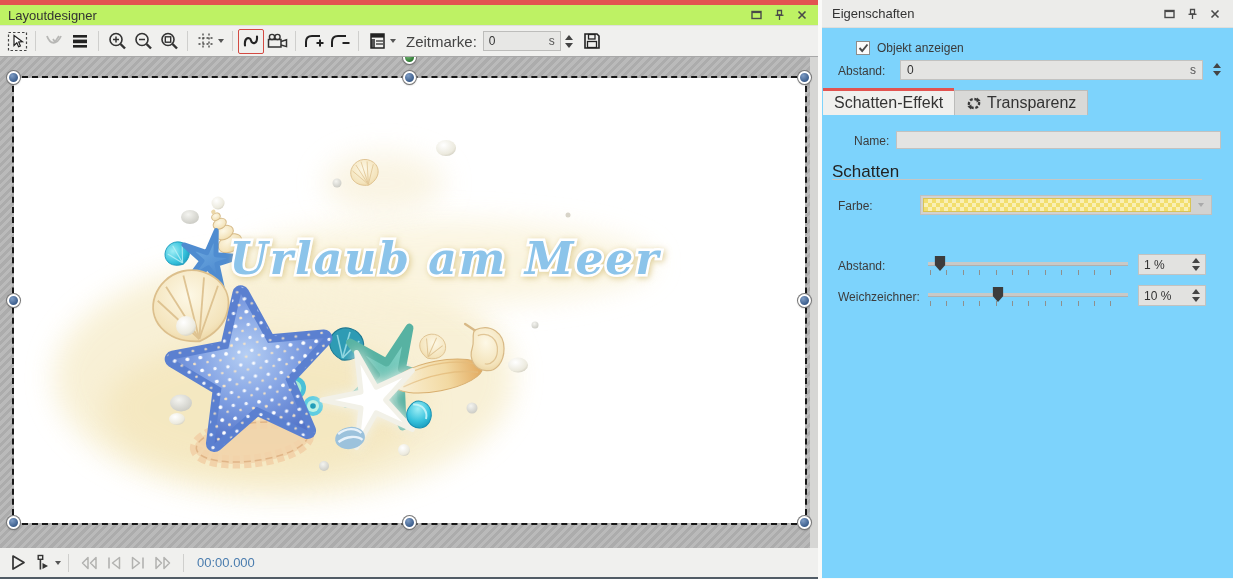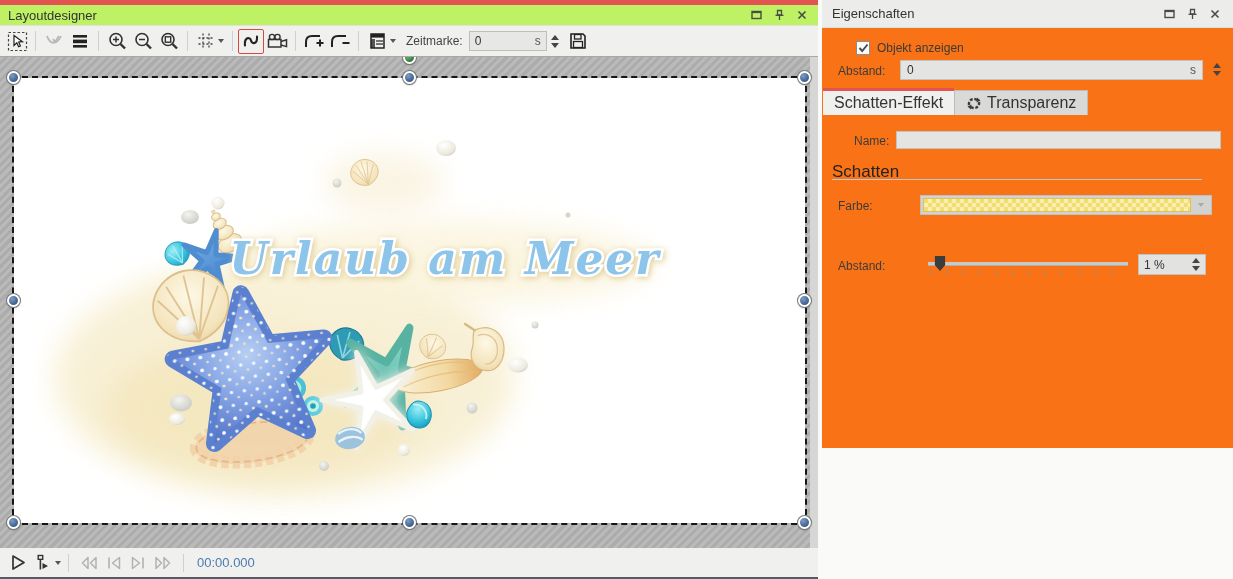--- a/index.html
+++ b/index.html
@@ -15,21 +15,21 @@
   .win-controls { display:flex; gap:7px; align-items:center; }
   .win-btn { width:16px; height:14px; display:flex; align-items:center; justify-content:center; cursor:default; }
 
   #ld-toolbar { position:absolute; left:0; top:26px; width:818px; height:31px; background:#f0f0ee;
                 border-bottom:1px solid #a8a8a8; display:flex; align-items:center; padding:0 4px; }
   .tb-btn { width:26px; height:25px; display:flex; align-items:center; justify-content:center; border-radius:2px; }
   .tb-btn.active { border:1px solid #d34a42; }
   .tb-sep { width:1px; height:20px; background:#cfcfcd; margin:0 5px; }
   .dd-arrow { width:0; height:0; border-left:3.5px solid transparent; border-right:3.5px solid transparent;
               border-top:4px solid #555; margin-left:2px; }
-  .tb-label { margin:0 6px 0 6px; font-size:12px; color:#444; }
+  .tb-label { margin:0 6px 0 6px; font-size:15px; color:#444; }
   .tb-input { width:78px; height:20px; background:#e7e7e5; border:1px solid #bdbdbb; display:flex;
               align-items:center; padding:0 5px; font-size:12px; color:#333; }
   .tb-input .val { flex:1; }
   .tb-input .unit { color:#555; }
   .spinner { display:flex; flex-direction:column; justify-content:center; gap:3px; margin-left:4px; }
   .spin-up { width:0; height:0; border-left:4px solid transparent; border-right:4px solid transparent;
              border-bottom:5px solid #444; }
   .spin-down { width:0; height:0; border-left:4px solid transparent; border-right:4px solid transparent;
                border-top:5px solid #444; }
 
@@ -46,21 +46,21 @@
 
   
   #playbar { position:absolute; left:0; top:548px; width:818px; height:29px; background:#f0f0ee;
              display:flex; align-items:center; padding:0 6px; }
   .pb-btn { height:24px; display:flex; align-items:center; justify-content:center; padding:0 3px; }
   .pb-sep { width:1px; height:18px; background:#cfcfcd; margin:0 7px; }
   #pb-time { color:#4a7cae; font-size:13px; margin-left:6px; }
   #bottom-line { position:absolute; left:0; top:577px; width:818px; height:2px; background:#515c66; }
 
   
-  #right-panel { position:absolute; left:822px; top:0; width:411px; height:448px; background:#f97316; }
+  #right-panel { position:absolute; left:822px; top:0; width:411px; height:578px; background:#7dd3fc; }
   #eg-titlebar { position:absolute; left:0; top:0; width:411px; height:28px; background:#ececea;
                  border-bottom:1px solid #dededc; display:flex; align-items:center; padding:0 10px; }
   #eg-titlebar .title { font-size:13px; color:#333; flex:1; }
 
   #row-objekt { position:absolute; left:14px; top:40px; height:16px; display:flex; align-items:center; gap:7px;padding-left:20px; }
   #checkbox { width:14px; height:14px; background:#fbfbfa; border:1px solid #8d8d8b; display:flex;
               align-items:center; justify-content:center; }
   #row-abstand-top { position:absolute; left:0; top:60px; width:411px; height:20px; }
   .field-label { position:absolute; font-size:12px; color:#3c3c3c; }
   .gray-input { position:absolute; background:#e4e4e2; border:1px solid #c2c2c0; height:20px;
@@ -594,13 +594,28 @@
     </span>
     <span class="spin-box">
       <span class="val">1 %</span>
       <span class="spinner">
           <span class="spin-up"></span>
           <span class="spin-down"></span>
         </span>
     </span>
   </div>
 
+  <div class="slider-row" style="top:284px">
+    <span class="field-label" style="left:16px; top:6px">Weichzeichner:</span>
+    <span class="slider-area">
+      <span class="slider-track"></span>
+      <span class="slider-ticks"></span>
+      <span class="slider-thumb" style="left: 35%;"></span>
+    </span>
+    <span class="spin-box">
+      <span class="val">10 %</span>
+      <span class="spinner">
+          <span class="spin-up"></span>
+          <span class="spin-down"></span>
+        </span>
+    </span>
+  </div>
 </div>
 
 </body></html>

